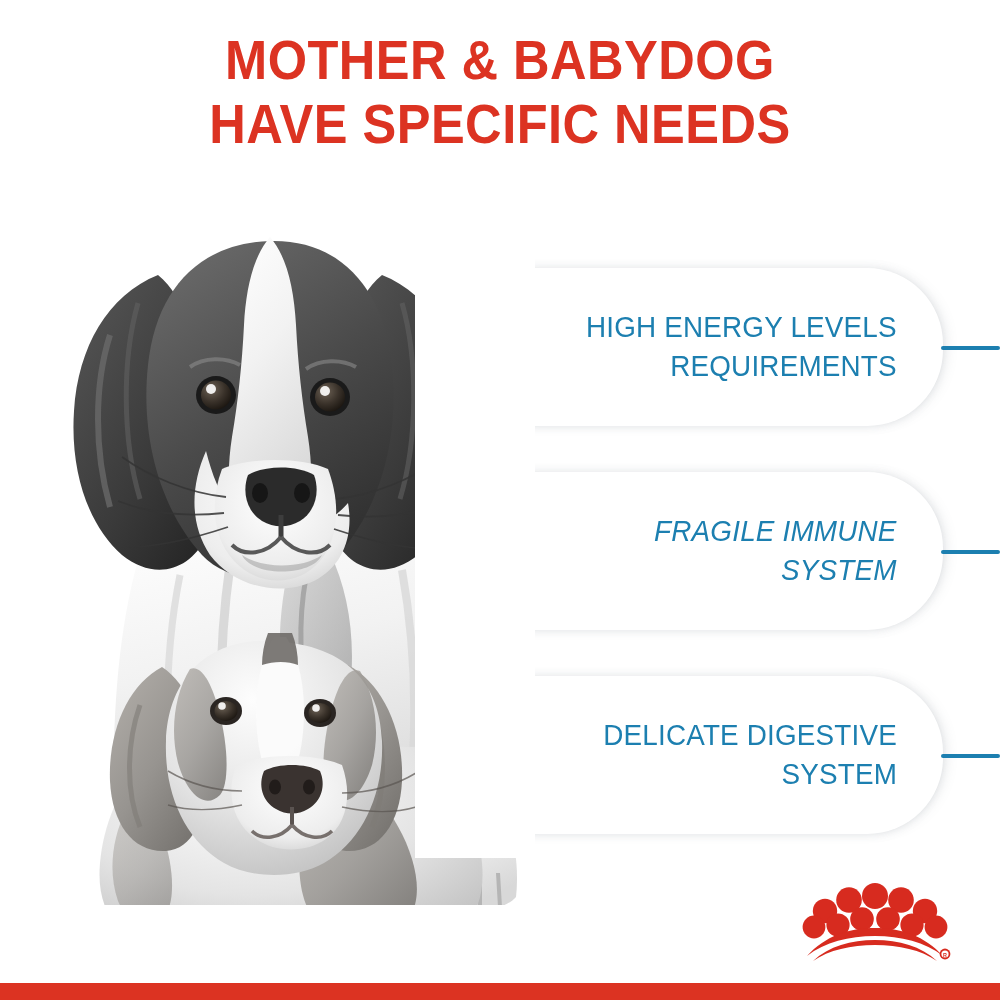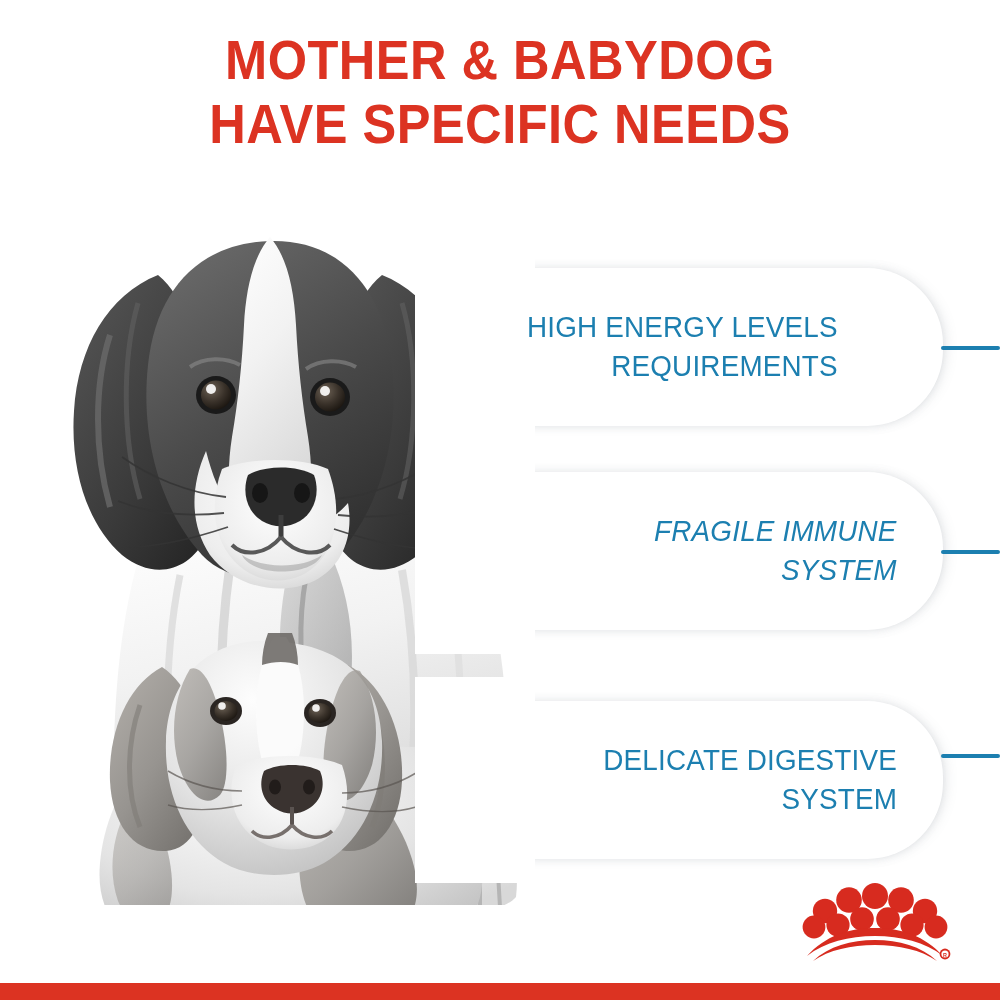--- a/index.html
+++ b/index.html
@@ -61,23 +61,23 @@
     padding-right:46px;
   }
   .callout::before{
     
     content:"";
     position:absolute;
     left:-40px; top:-24px;
     width:120px; height:206px;
     background:#ffffff;
   }
-  .callout-1 { top:268px;justify-content:center; }
+  .callout-1 { top:268px; }
   .callout-2 { top:472px;font-style:italic; }
-  .callout-3 { top:701px; }
+  .callout-3 { top:676px; }
 
   .callout-text {
     position:relative;
     z-index:2;
     color:#1C7FB0;
     font-size:29px;
     line-height:39px;
     font-weight:400;
     text-align:right;
     letter-spacing:0.2px;

